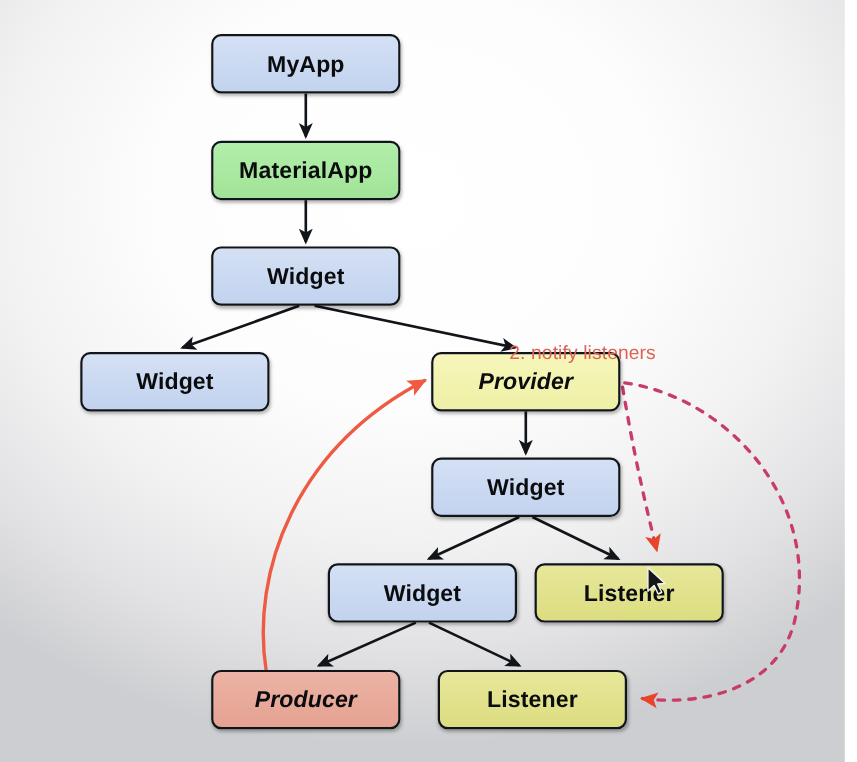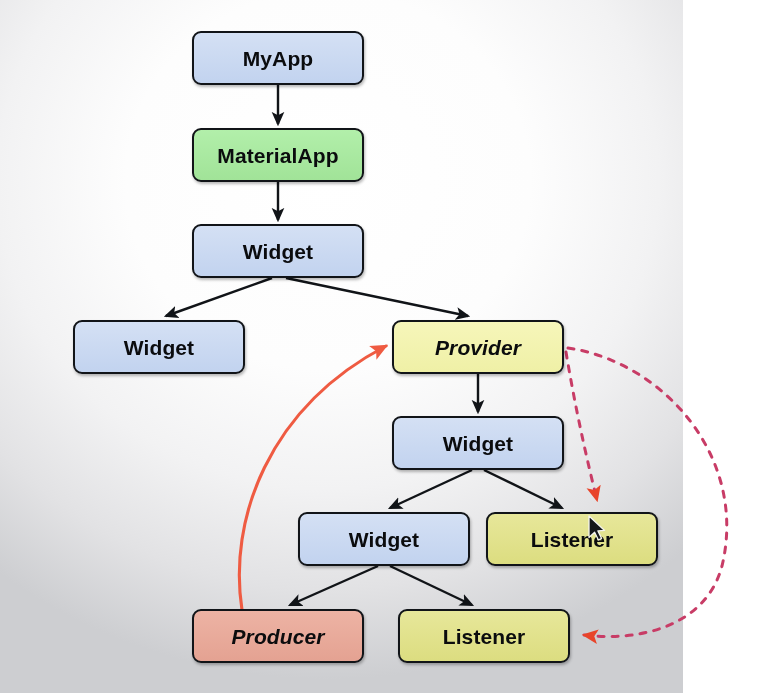--- a/index.html
+++ b/index.html
@@ -9,21 +9,21 @@
   }
   body {
     width: 779px;
     height: 693px;
     overflow: hidden;
     font-family: "Liberation Sans", sans-serif;
     background: #ffffff;
   }
   #canvas {
     position: relative;
-    width: 683px;
+    width: 768px;
     height: 693px;
     background:
       radial-gradient(ellipse 78% 72% at 48% 26%,
         #ffffff 0%,
         #fdfdfd 38%,
         #f2f2f3 62%,
         #e2e2e4 82%,
         #cdced1 100%);
   }
   #edges {
@@ -141,19 +141,20 @@
 
   <div class="node n-salmon" style="left:192px; top:609px; width:172px; height:54px;font-style:italic;">
     <span>Producer</span>
   </div>
 
   <div class="node n-olive" style="left:398px; top:609px; width:172px; height:54px;">
     <span>Listener</span>
   </div>
 
   <div class="annotation" style="left:463px; top:264px;">
+    <div>2. notify listeners</div>
   </div>
 
   <svg class="cursor-layer" style="left:585px; top:512px;" width="24" height="32" viewBox="0 0 24 32">
     <path d="M 4 4 L 4 25.5 L 9.6 20.2 L 13.4 28 L 16.6 26.4 L 12.9 18.9 L 19.6 18.4 Z" fill="#15171a" stroke="#f4f4ee" stroke-width="1.3" stroke-linejoin="round"></path>
   </svg>
 
 </div>
 
 </body></html>

